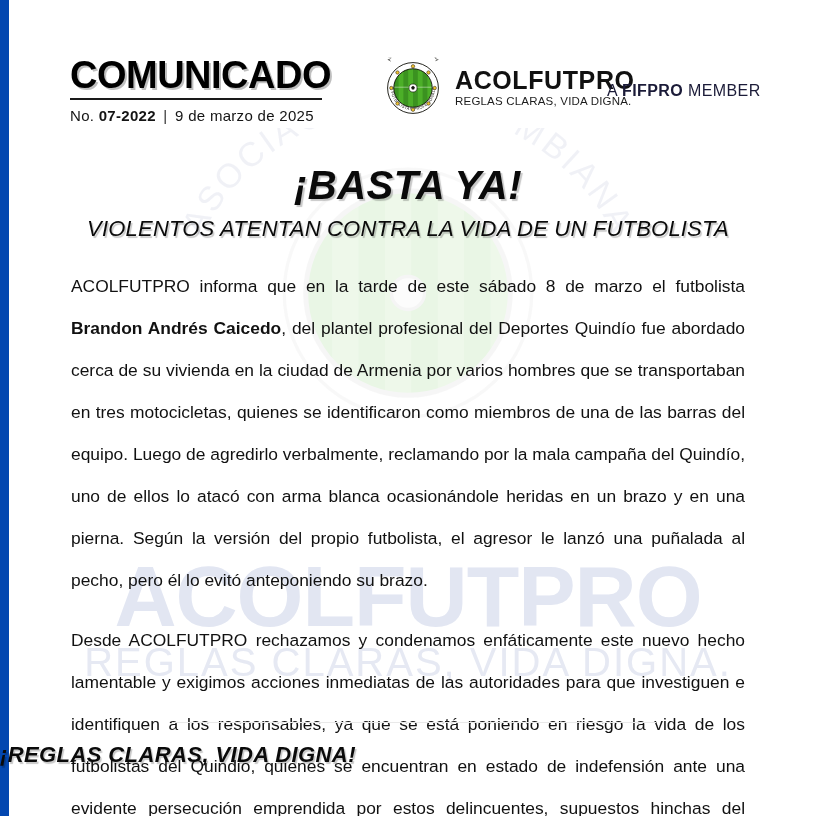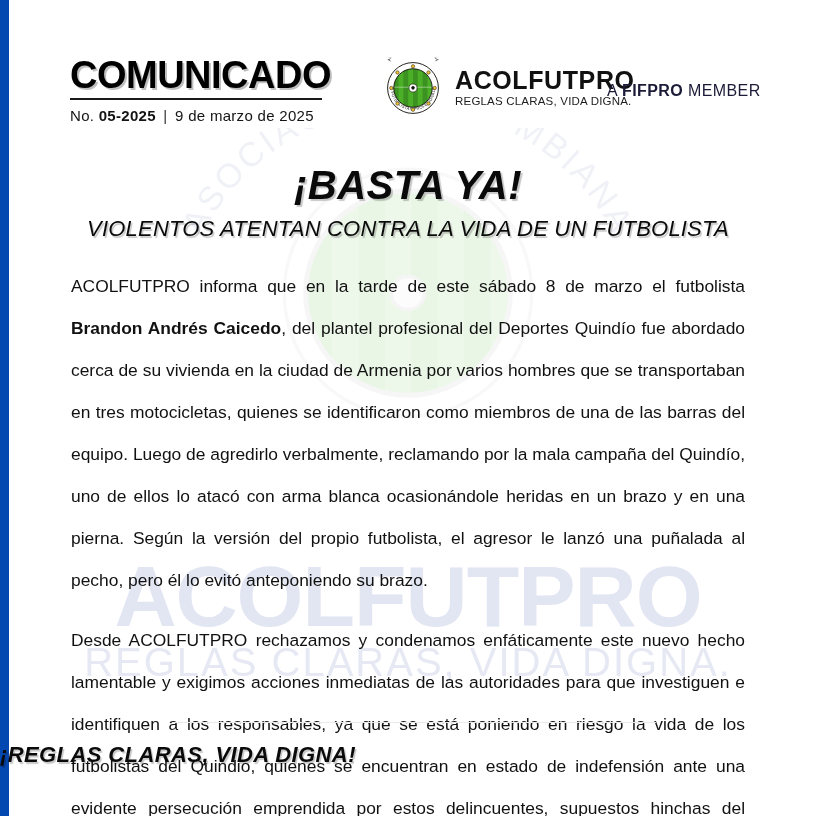--- a/index.html
+++ b/index.html
@@ -293,21 +293,21 @@
 
   <div class="content">
 
     <div class="header">
 
       <div class="comunicado-block">
         <div class="comunicado-title">COMUNICADO</div>
         <div class="comunicado-rule"></div>
         <div class="comunicado-meta">
           <span>No.</span>
-          <span class="num">05-2025</span>
+          <span class="num">07-2022</span>
           <span class="sep">|</span>
           <span>9 de marzo de 2025</span>
         </div>
       </div>
 
       <div class="brand">
         <svg class="brand-emblem" viewBox="0 0 200 200">
           <defs>
             <clipPath id="pitchClip">
                 <circle cx="100" cy="100" r="62"></circle>

